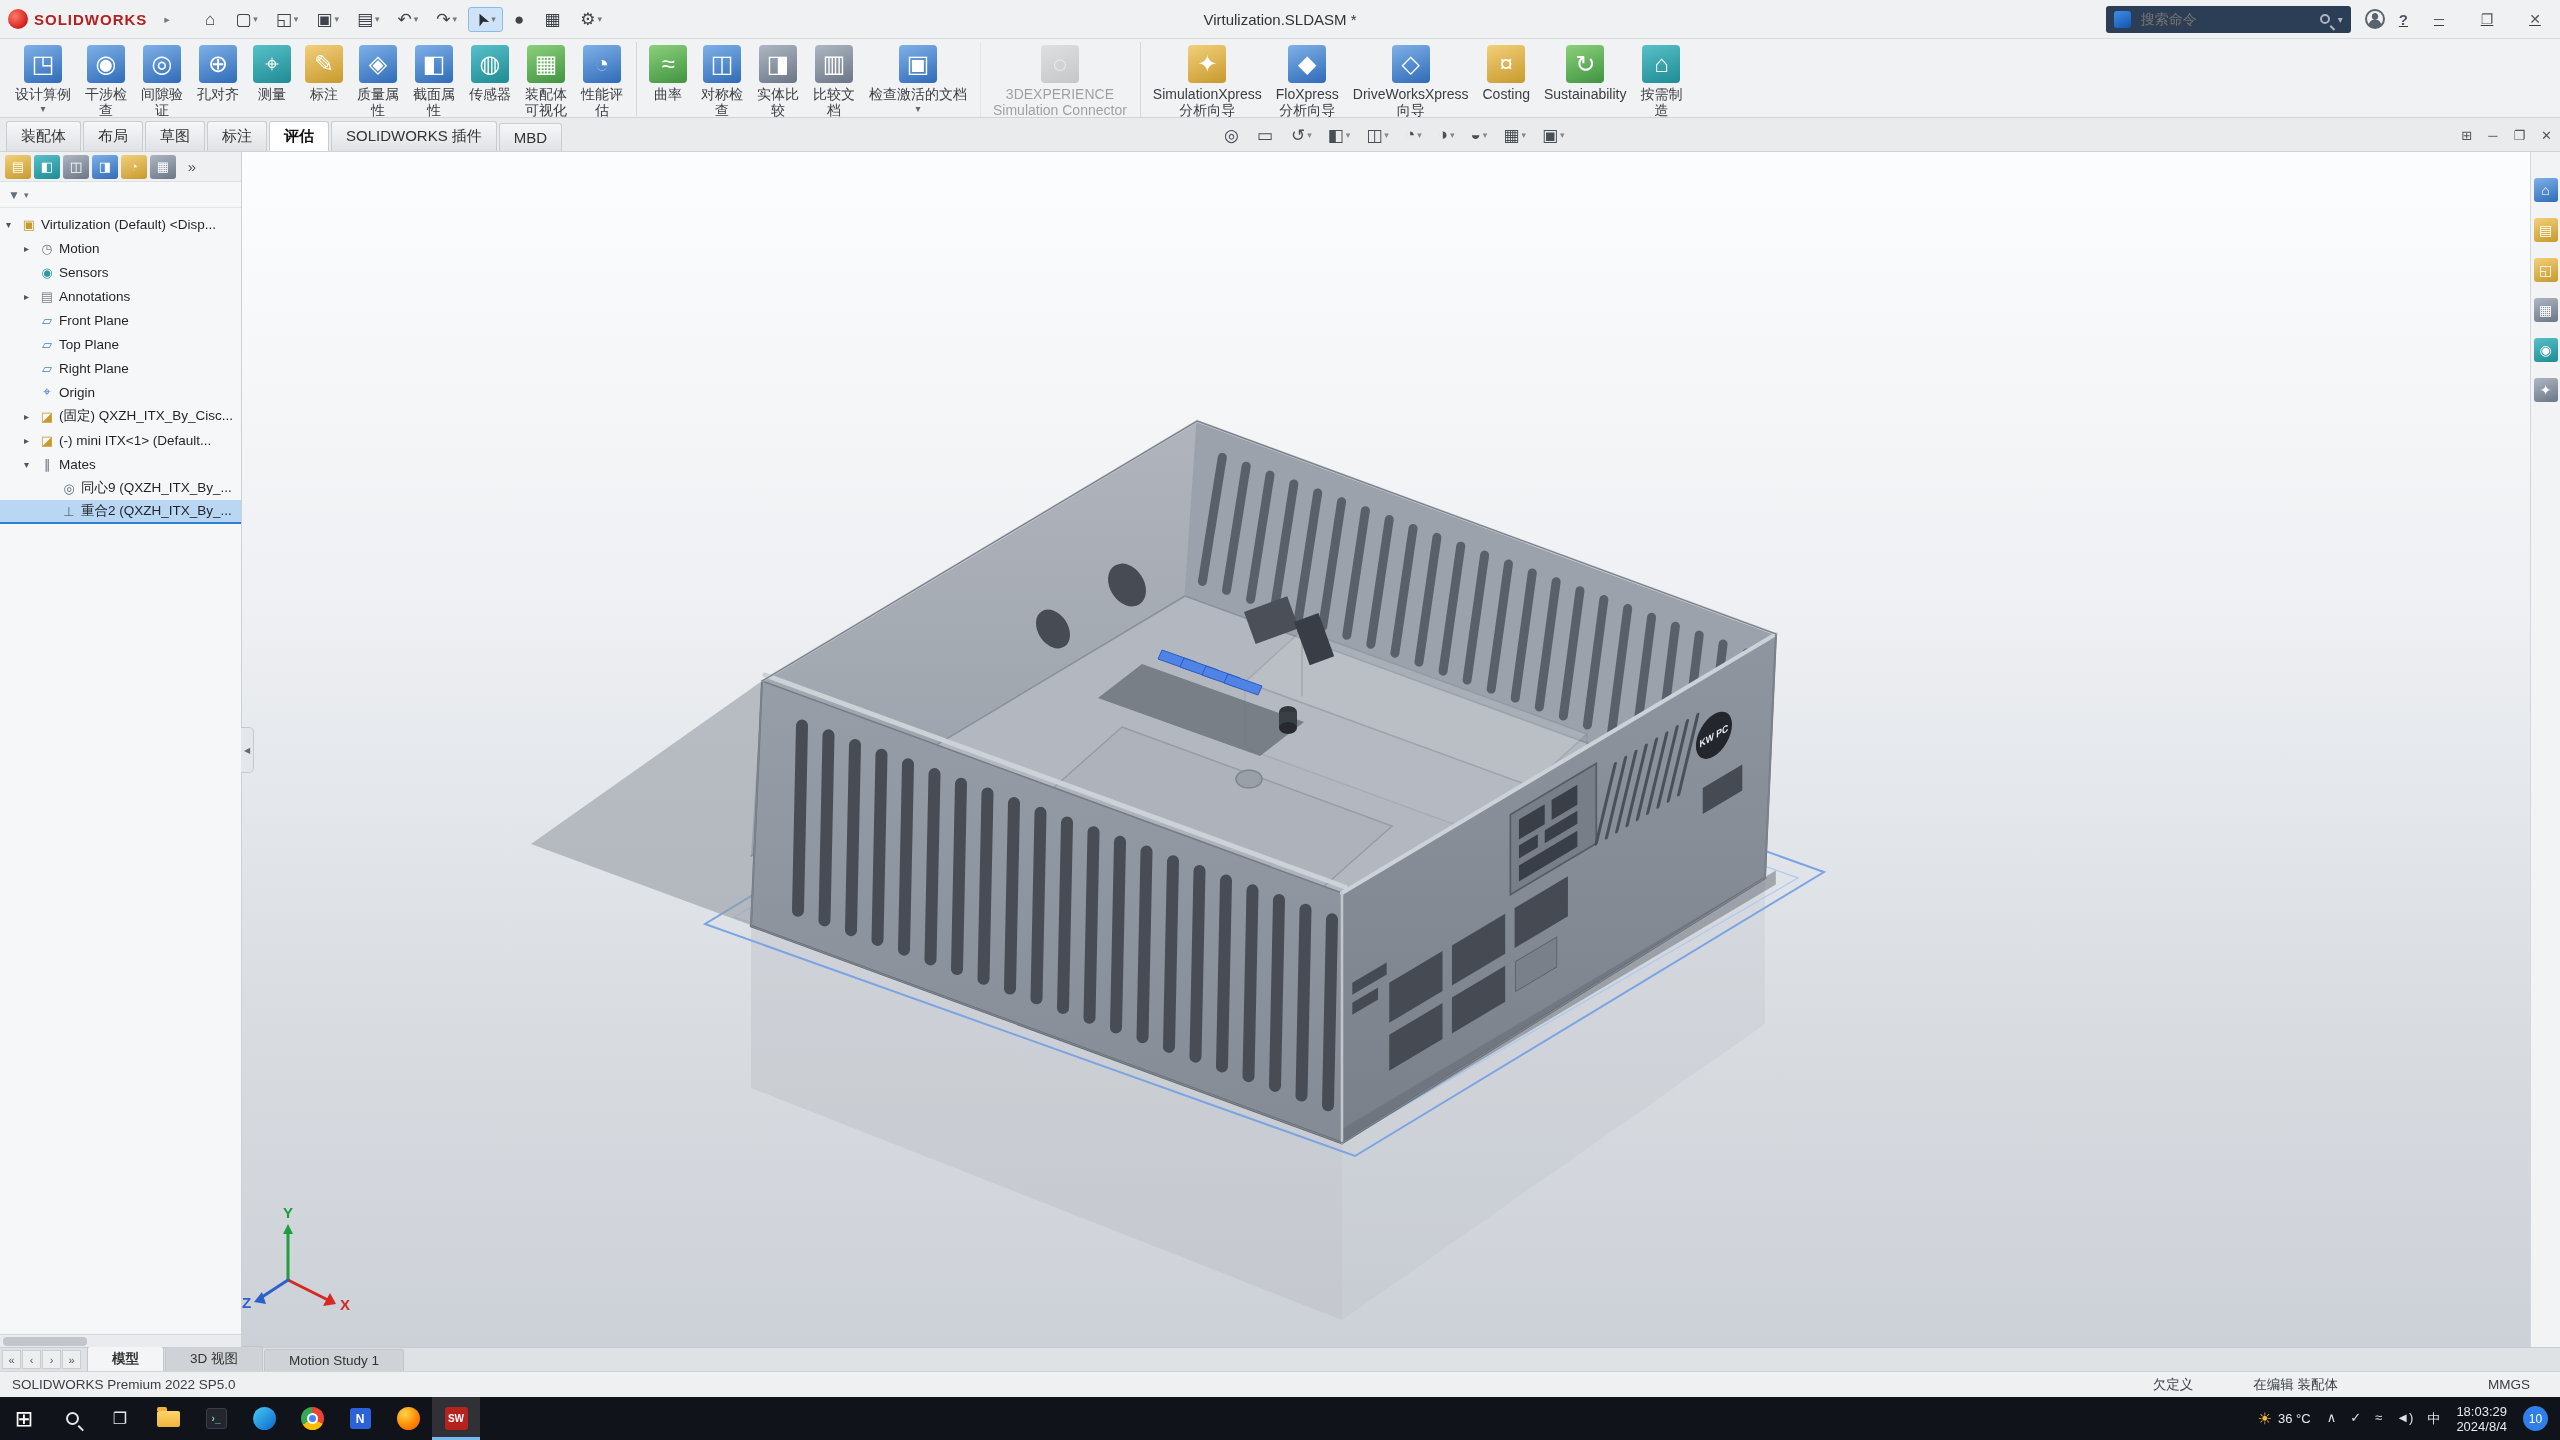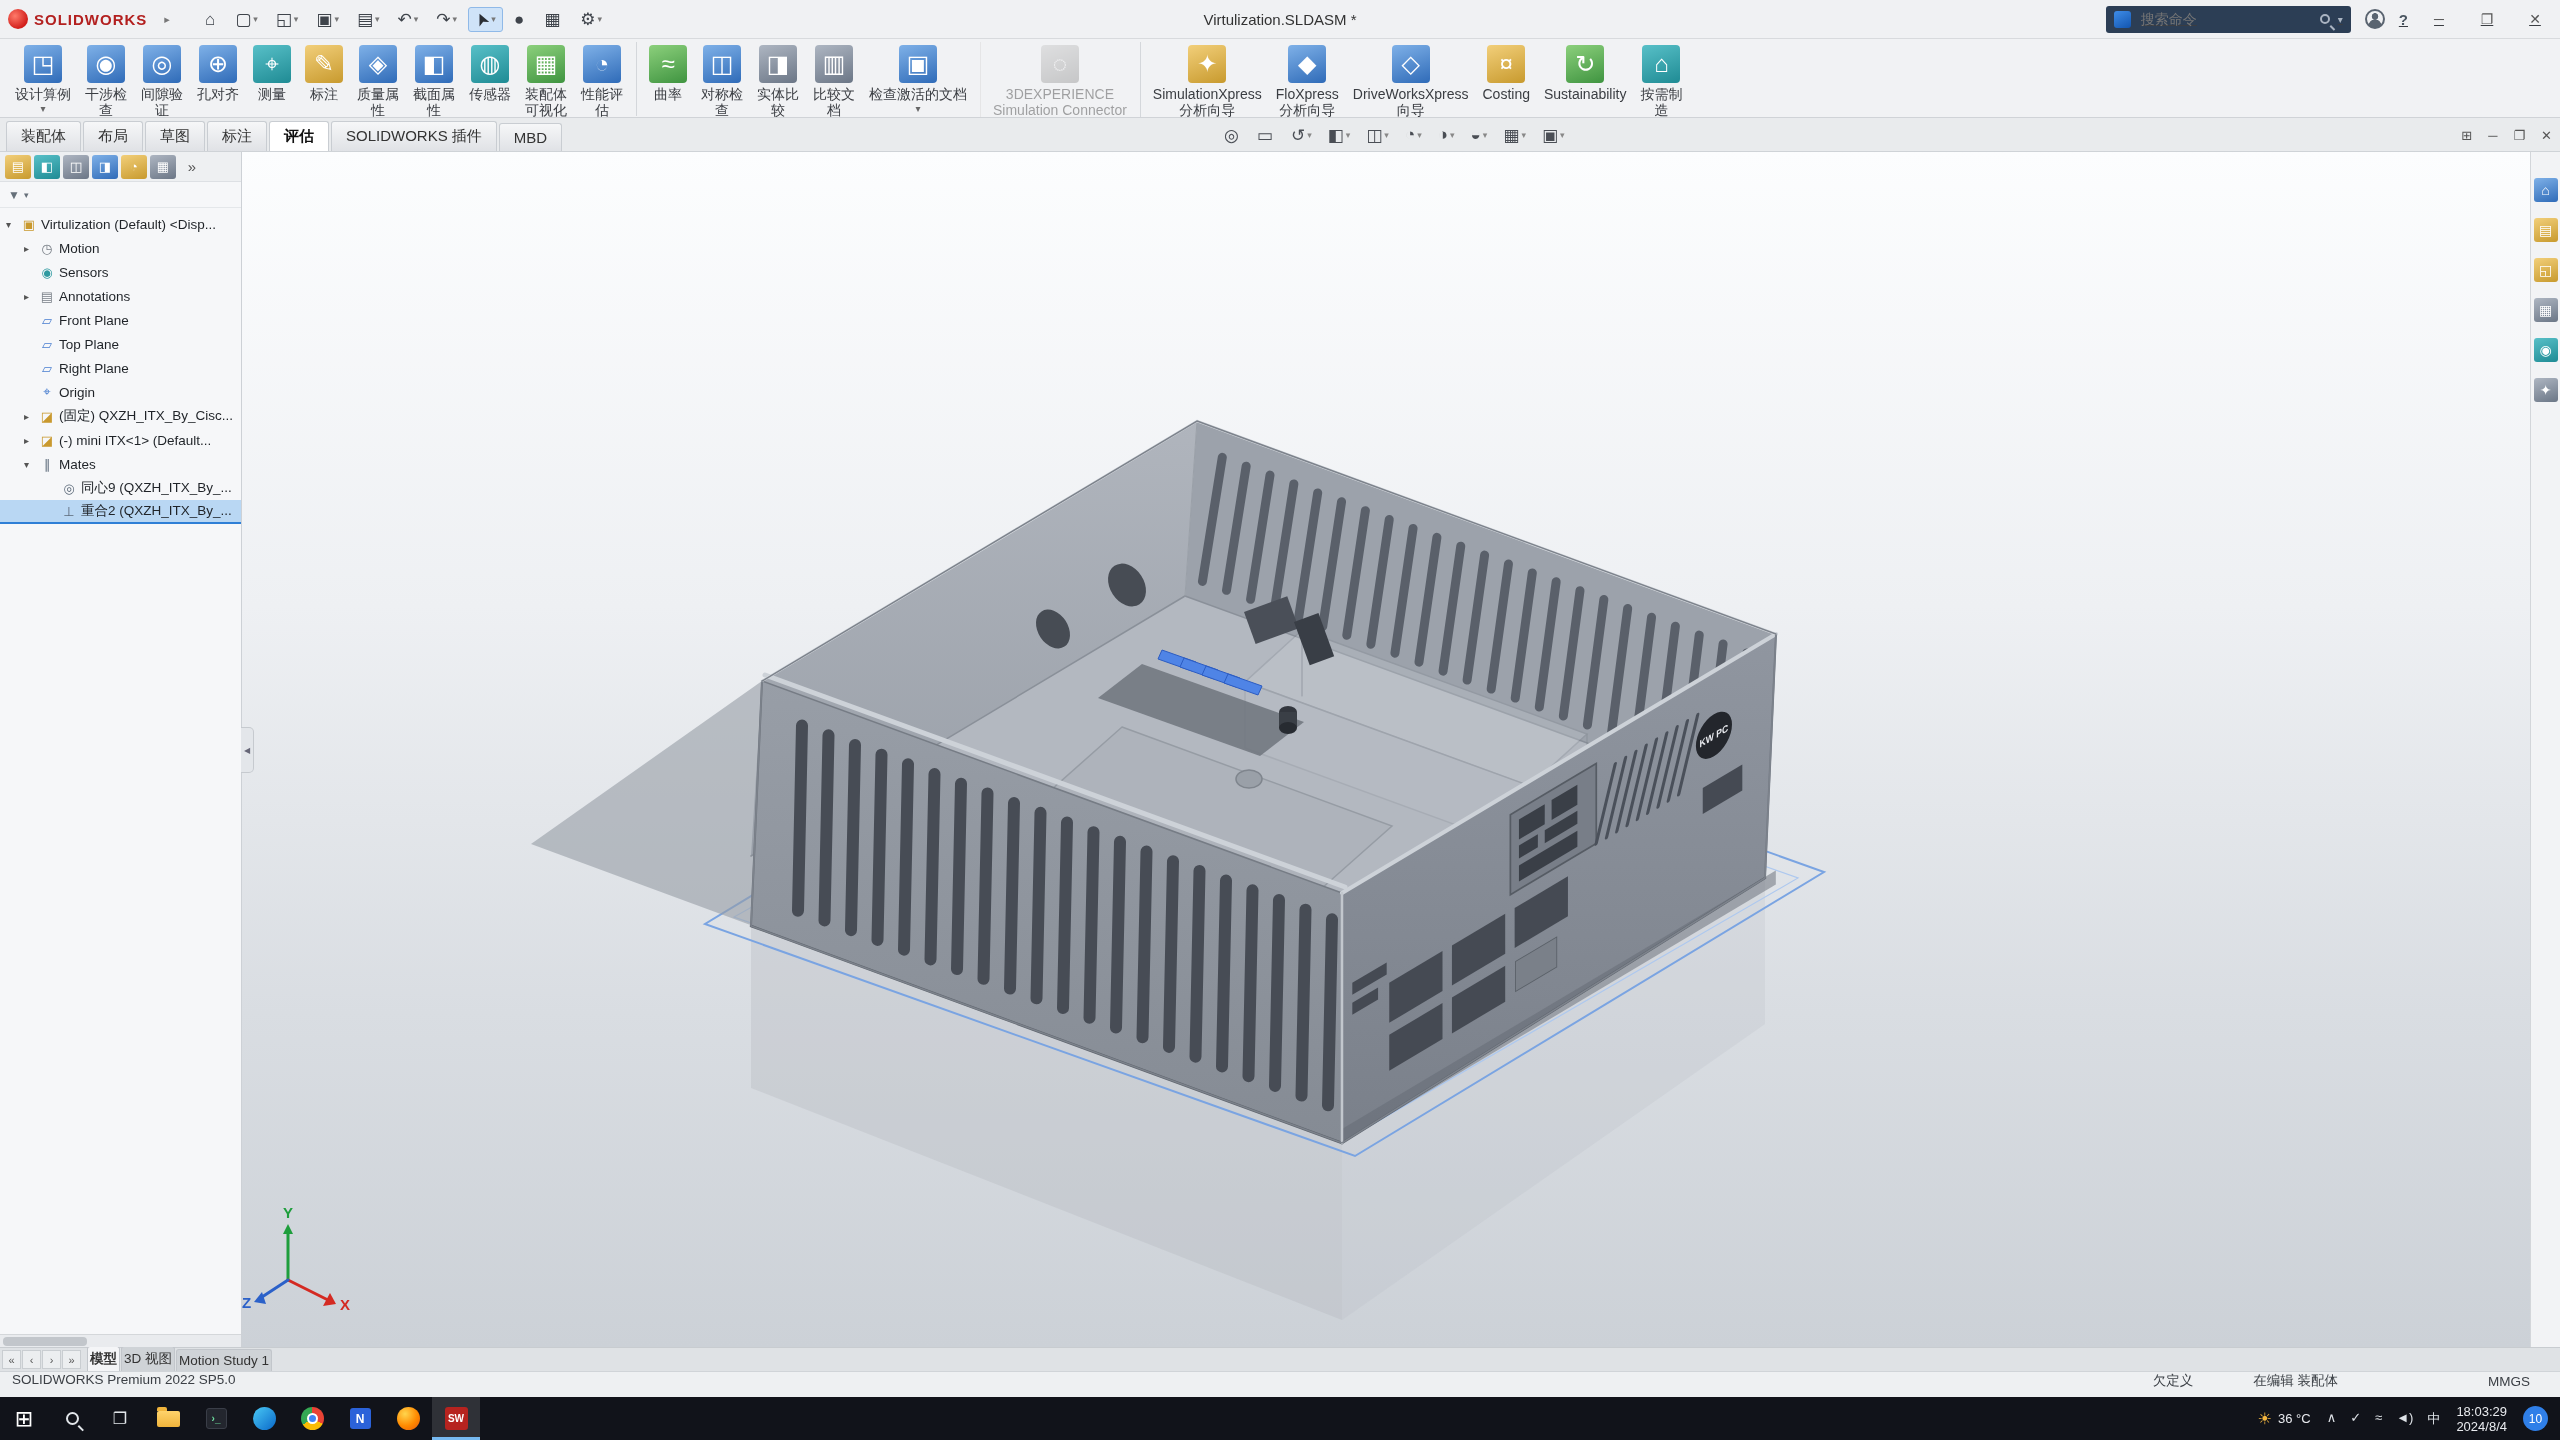--- a/index.html
+++ b/index.html
@@ -91,26 +91,26 @@
   .viewport svg{display:block;width:100%;height:100%;}
   svg line{stroke-linecap:round;}
   .triad-t{font:600 15px "Liberation Sans","DejaVu Sans",sans-serif;}
   .logo-t{font:700 10px "Liberation Sans","DejaVu Sans",sans-serif;fill:#e8eaee;text-anchor:middle;}
 
   
   .bottomtabs{position:absolute;left:0;right:0;top:1347px;height:24px;background:#dfe2e5;border-top:1px solid #c8ccd0;
     display:flex;align-items:flex-end;padding-left:2px;font-size:13.5px;}
   .btnav{display:flex;gap:1px;margin-right:6px;align-items:center;height:100%;}
   .btnavbtn{width:19px;height:19px;background:#eceef0;border:1px solid #c9cdd1;font-size:11px;display:flex;align-items:center;justify-content:center;color:#555;}
-  .btab{padding:3px 2px;border:1px solid #c2c6cb;border-bottom:none;background:#cfd3d7;color:#333;border-radius:3px 3px 0 0;margin-right:1px;}
+  .btab{padding:3px 24px;border:1px solid #c2c6cb;border-bottom:none;background:#cfd3d7;color:#333;border-radius:3px 3px 0 0;margin-right:1px;}
   .btab.active{background:#f4f5f7;font-weight:bold;}
 
   
   .statusbar{position:absolute;left:0;right:0;top:1371px;height:26px;background:#eef0f2;border-top:1px solid #d0d4d8;
-    display:flex;align-items:flex-start;font-size:13.5px;color:#3c4046;padding:0 12px;}
+    display:flex;align-items:center;font-size:13.5px;color:#3c4046;padding:0 12px;}
   .sright{margin-left:auto;display:flex;gap:60px;align-items:center;padding-right:18px;}
   .sunits{margin-left:90px;}
 
   
   .taskbar{position:absolute;left:0;right:0;top:1397px;height:43px;background:#11131a;display:flex;align-items:center;color:#e8eaee;}
   .tapp{width:48px;height:43px;display:flex;align-items:center;justify-content:center;position:relative;flex:none;}
   .tapp.active{background:rgba(255,255,255,.13);box-shadow:inset 0 -3px 0 #76b9f0;}
   .tglyph{display:flex;align-items:center;justify-content:center;}
   .tb-start .tglyph{color:#fff;font-size:22px;}
   .tb-search .tglyph{width:13px;height:13px;border:2px solid #e2e6ea;border-radius:50%;position:relative;}

